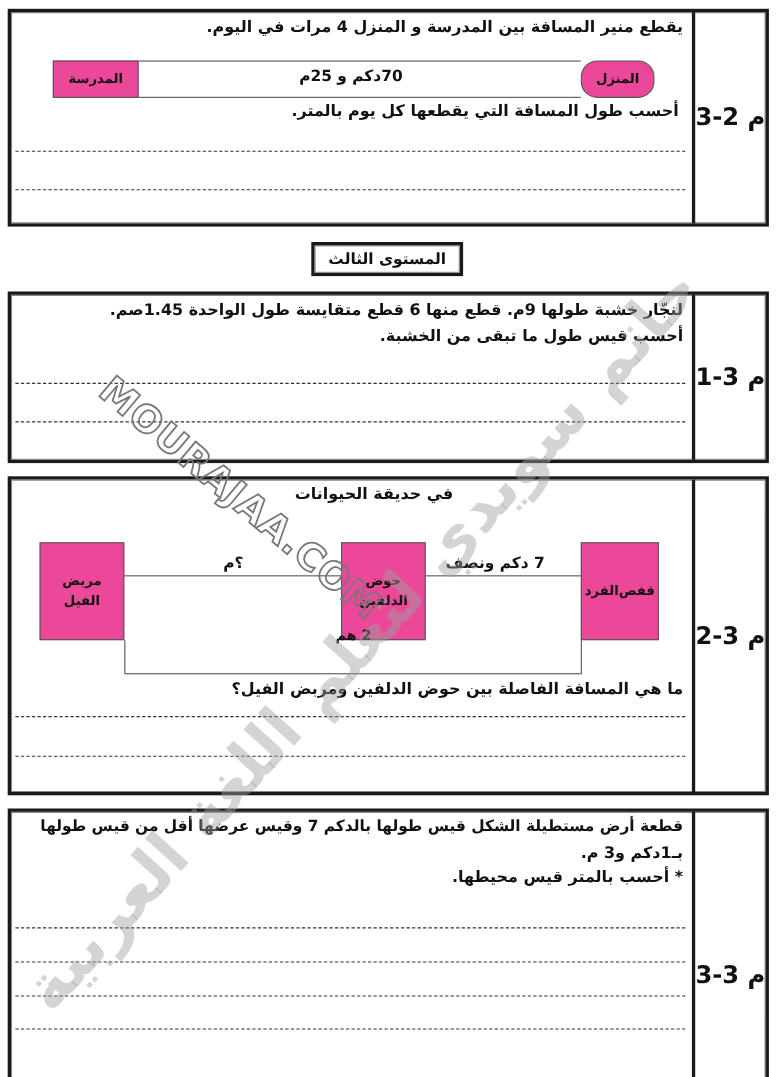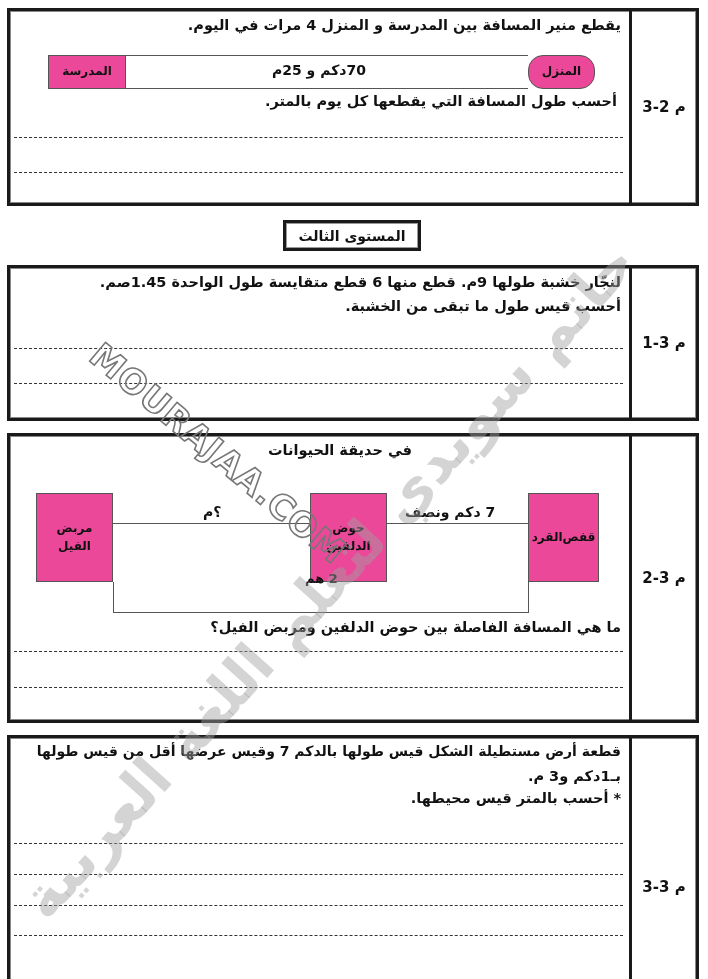--- a/index.html
+++ b/index.html
@@ -3,21 +3,21 @@
 <meta charset="utf-8">
 <style>
   html, body { margin:0; padding:0; background:#ffffff; }
   body { width:708px; height:979px; position:relative; overflow:hidden;
          font-family:"DejaVu Sans", sans-serif; color:#111; }
   .block { position:absolute; left:7px; width:692px; border:3px solid #1a1a1a;
            box-shadow: inset 0 0 0 1px #888; box-sizing:border-box; background:#fff; }
   .label-col { position:absolute; right:0; top:0; bottom:0; width:67px;
                border-left:3px solid #1a1a1a; box-sizing:border-box;
                display:flex; align-items:center; justify-content:center; }
-  .label-text { font-weight:bold; font-size:15px; direction:rtl; white-space:nowrap; }
+  .label-text { font-weight:bold; font-size:22px; direction:rtl; white-space:nowrap; }
   .content { position:absolute; left:0; top:0; bottom:0; right:67px; direction:rtl; }
   .line { position:absolute; left:4px; right:6px; border-top:1.5px dashed #333; height:0; }
   .txt { position:absolute; right:8px; font-weight:bold; font-size:14.5px; white-space:nowrap; direction:rtl; }
   .box { position:absolute; border:1.5px solid #555; box-sizing:border-box; background:#ec4899;
          display:flex; align-items:center; justify-content:center; text-align:center;
          font-weight:bold; font-size:12px; direction:rtl; line-height:1.45; }
   .hline { position:absolute; height:0; border-top:1.5px solid #555; }
   .vline { position:absolute; width:0; border-left:1.5px solid #555; }
   .dlabel { position:absolute; font-weight:bold; font-size:14px; direction:rtl; white-space:nowrap; }
   .level-title { position:absolute; left:283px; top:220px; width:138px; height:31px;

